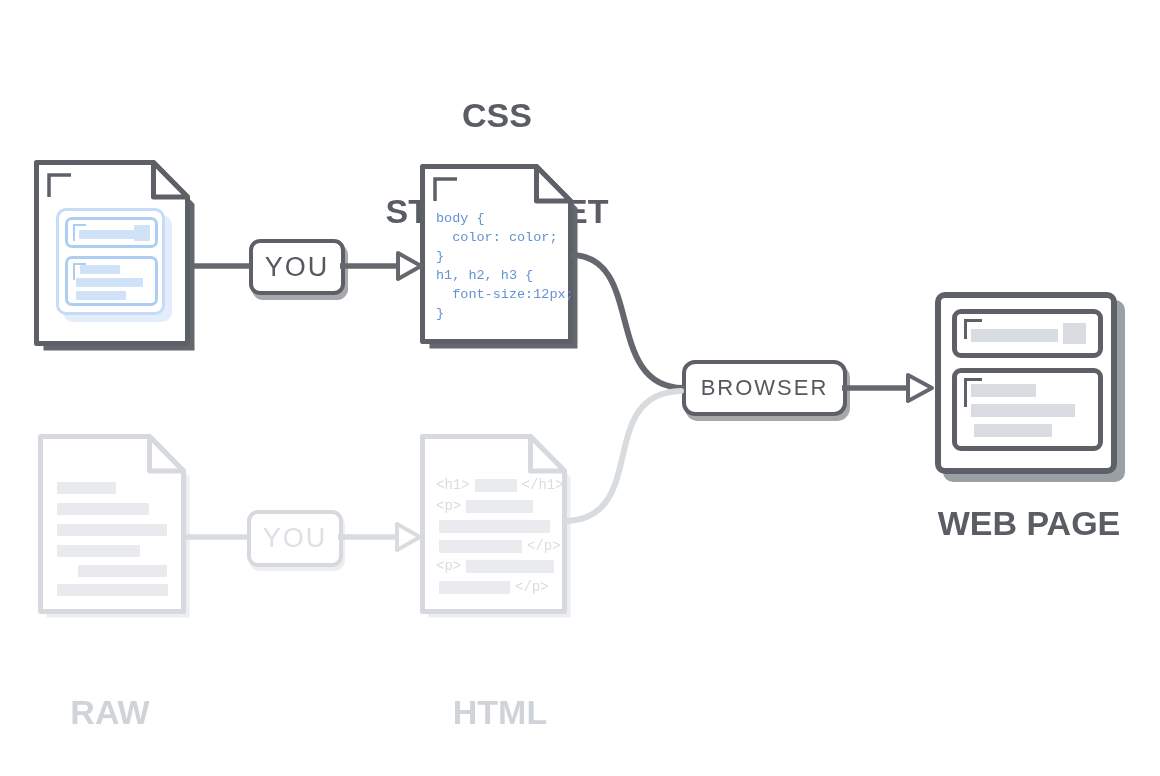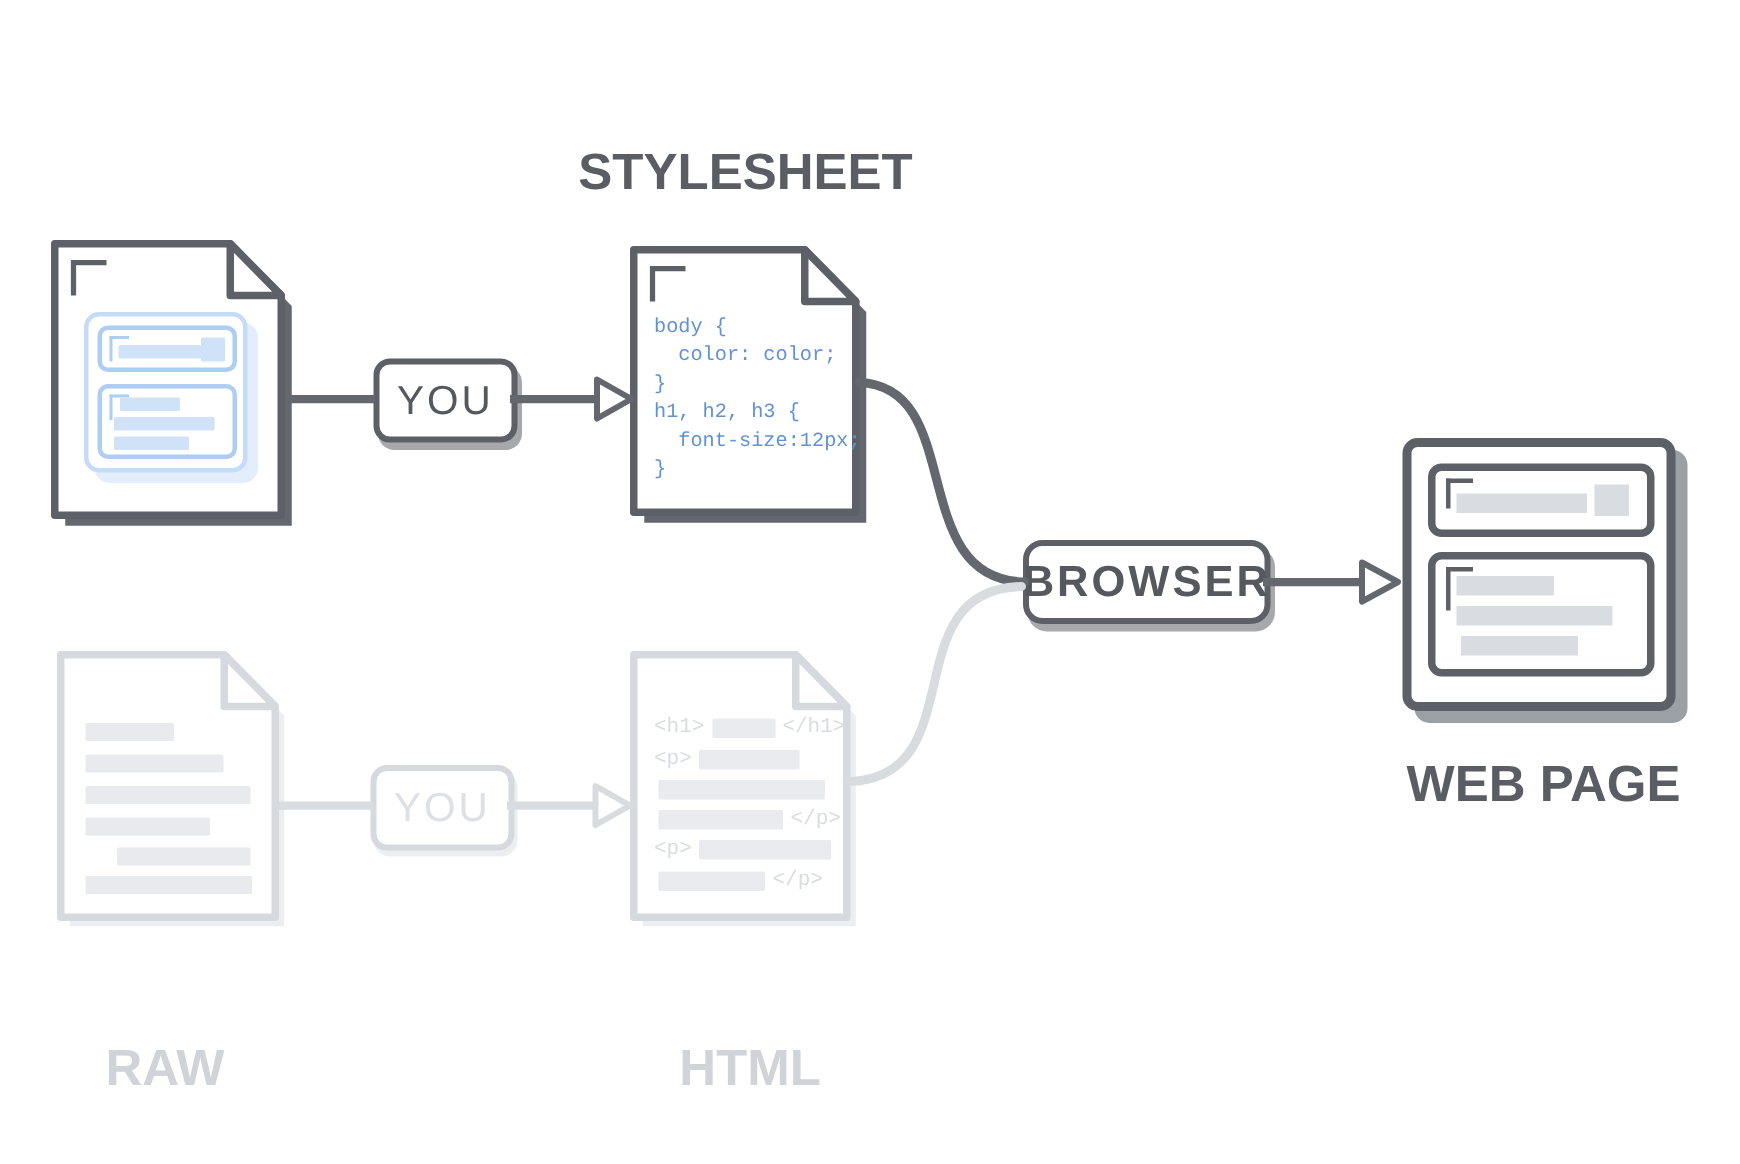--- a/index.html
+++ b/index.html
@@ -8,21 +8,21 @@
   
   .biglabel{position:absolute;text-align:center;font-weight:bold;font-size:34px;
             letter-spacing:0px;color:#5a5e64;line-height:48px;white-space:pre-line;}
   .biglabel.light{color:#d0d4d8;}
   
   .nodebox{position:absolute;background:#fff;border-radius:11px;display:flex;
            align-items:center;justify-content:center;}
   .nodebox.dark{border:4px solid #5d6167;color:#55595e;box-shadow:3px 5px 0 rgba(93,97,103,.55);}
   .nodebox.light{border:4px solid #d6d9dd;color:#dde0e4;box-shadow:2px 4px 0 rgba(214,217,221,.45);}
   .nodebox .you-txt{font-size:27px;letter-spacing:2px;font-weight:normal;}
-  .nodebox .browser-txt{font-size:29px;letter-spacing:2px;font-weight:bold;}
+  .nodebox .browser-txt{font-size:22px;letter-spacing:2px;font-weight:normal;}
   
   .doc{position:absolute;}
   .doc svg{position:absolute;left:0;top:0;}
   
   .codeline{position:absolute;left:16px;font-family:"Liberation Mono",monospace;
             font-size:13.5px;color:#6292d2;white-space:pre;line-height:19px;}
   
   .hrow{position:absolute;display:flex;align-items:center;gap:5px;height:16px;
         font-family:"Liberation Mono",monospace;font-size:14px;color:#d9dce0;white-space:pre;}
   .hbar{height:13px;background:#e9ebee;border-radius:1px;}
@@ -45,20 +45,21 @@
   
   #wires{position:absolute;left:0;top:0;pointer-events:none;}
 </style>
 </head>
 <body>
 
 <div id="canvas">
 
 
   <div class="biglabel" style="left:377px;top:43px;width:240px;">
+    <div>CSS</div>
     <div>STYLESHEET</div>
   </div>
 
   <div class="biglabel light" style="left:10px;top:640px;width:200px;">
     <div>RAW</div>
     
   </div>
 
   <div class="biglabel light" style="left:400px;top:640px;width:200px;">
     <div>HTML</div>

